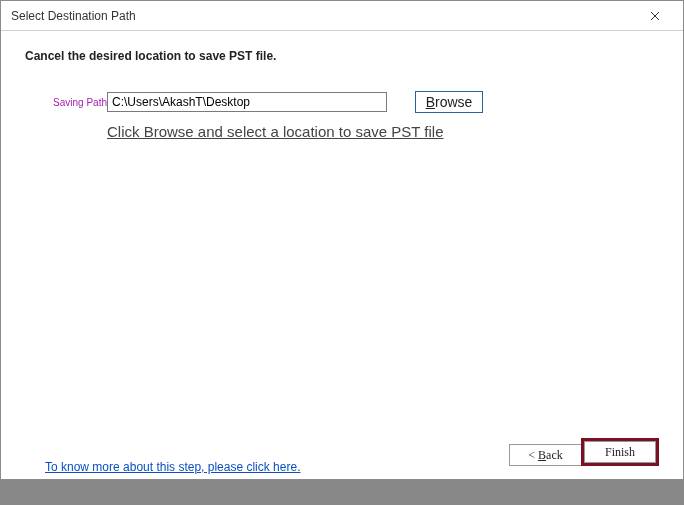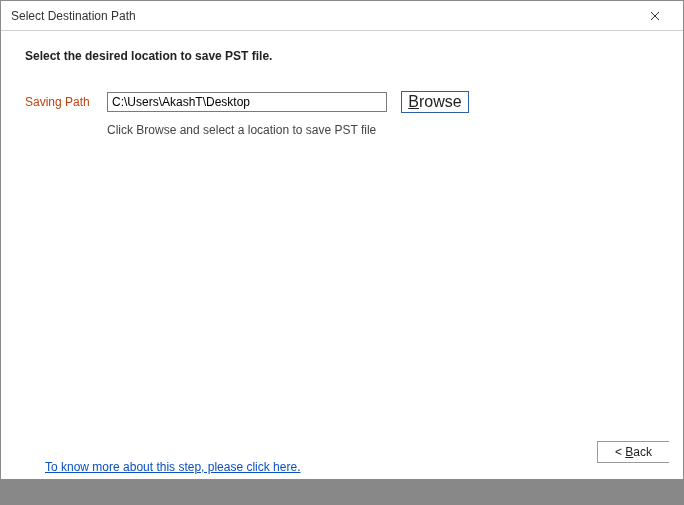--- a/index.html
+++ b/index.html
@@ -55,50 +55,52 @@
     color: #222;
     margin-bottom: 28px;
   }
   .row {
     display: flex;
     align-items: center;
     margin-bottom: 10px;
   }
   .label {
     width: 82px;
-    font-size: 12px;
-    color: #c2410c;
+    font-size: 10px;
+    color: #a21caf;
+    text-align: right;
   }
   .path-input {
     width: 280px;
     height: 20px;
     border: 1px solid #7a7a7a;
     padding: 1px 4px;
     font-family: Liberation Sans, sans-serif;
     font-size: 12px;
     color: #000;
     outline: none;
   }
   .browse-btn {
-    margin-left: 14px;
+    margin-left: 28px;
     width: 68px;
     height: 22px;
     background: #fff;
     border: 1px solid #2a5fa0;
     color: #222;
     font-family: inherit;
-    font-size: 16px;
+    font-size: 14px;
     cursor: pointer;
     padding: 0;
   }
   .browse-btn .u { text-decoration: underline; }
   .hint {
     margin-left: 82px;
-    font-size: 12px;
+    font-size: 15px;
     color: #444;
+    text-decoration: underline;
   }
   .footer {
     position: absolute;
     bottom: 0;
     left: 0;
     right: 0;
     height: 54px;
     display: flex;
     align-items: center;
     padding: 0 14px 0 44px;
@@ -135,49 +137,53 @@
   .finish-btn {
     width: 72px;
     border: 1px solid #999;
   }
   .cancel-btn {
     width: 72px;
   }
   .btn-group {
     display: flex;
     align-items: flex-end;
+    font-family: Liberation Serif, serif;
   }
 </style>
 </head>
 <body>
 
 <div class="window">
 
   <div class="titlebar">
     <span class="titlebar-title">Select Destination Path</span>
     <div class="close-btn">
       <svg viewBox="0 0 10 10">
         <line x1="1" y1="1" x2="9" y2="9" stroke="#333" stroke-width="1"></line>
         <line x1="9" y1="1" x2="1" y2="9" stroke="#333" stroke-width="1"></line>
       </svg>
     </div>
   </div>
 
   <div class="content">
-    <div class="instruction">Select the desired location to save PST file.</div>
+    <div class="instruction">Cancel the desired location to save PST file.</div>
 
     <div class="row">
       <div class="label">Saving Path</div>
       <input type="text" class="path-input" value="C:\Users\AkashT\Desktop" style="">
       <button class="browse-btn"><span class="u">B</span><span>rowse</span></button>
     </div>
 
     <div class="hint">Click Browse and select a location to save PST file</div>
 
     <div class="footer">
       <a class="help-link">To know more about this step, please click here.</a>
       <div class="btn-group">
         <button class="btn back-btn"><span>&lt; </span><span class="u">B</span><span>ack</span></button>
+        <span class="finish-wrap">
+          <button class="btn finish-btn">Finish</button>
+        </span>
       </div>
     </div>
   </div>
 
 </div>
 
 </body></html>

